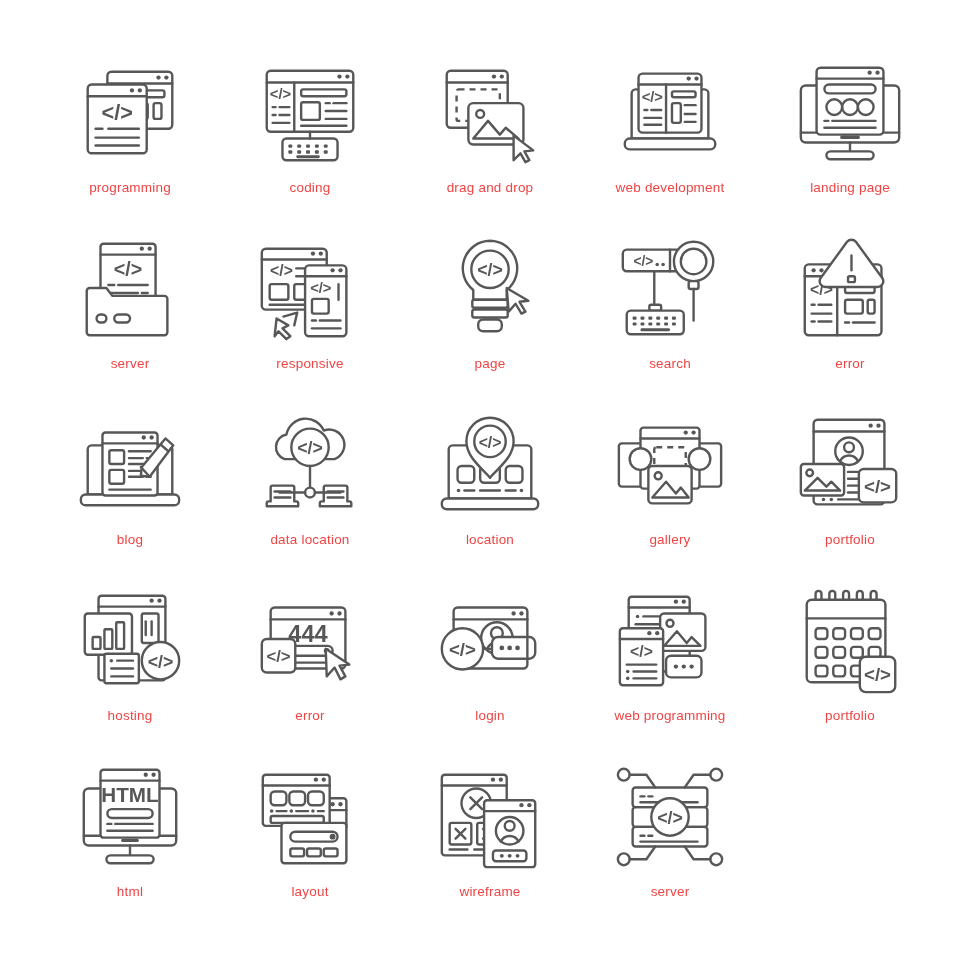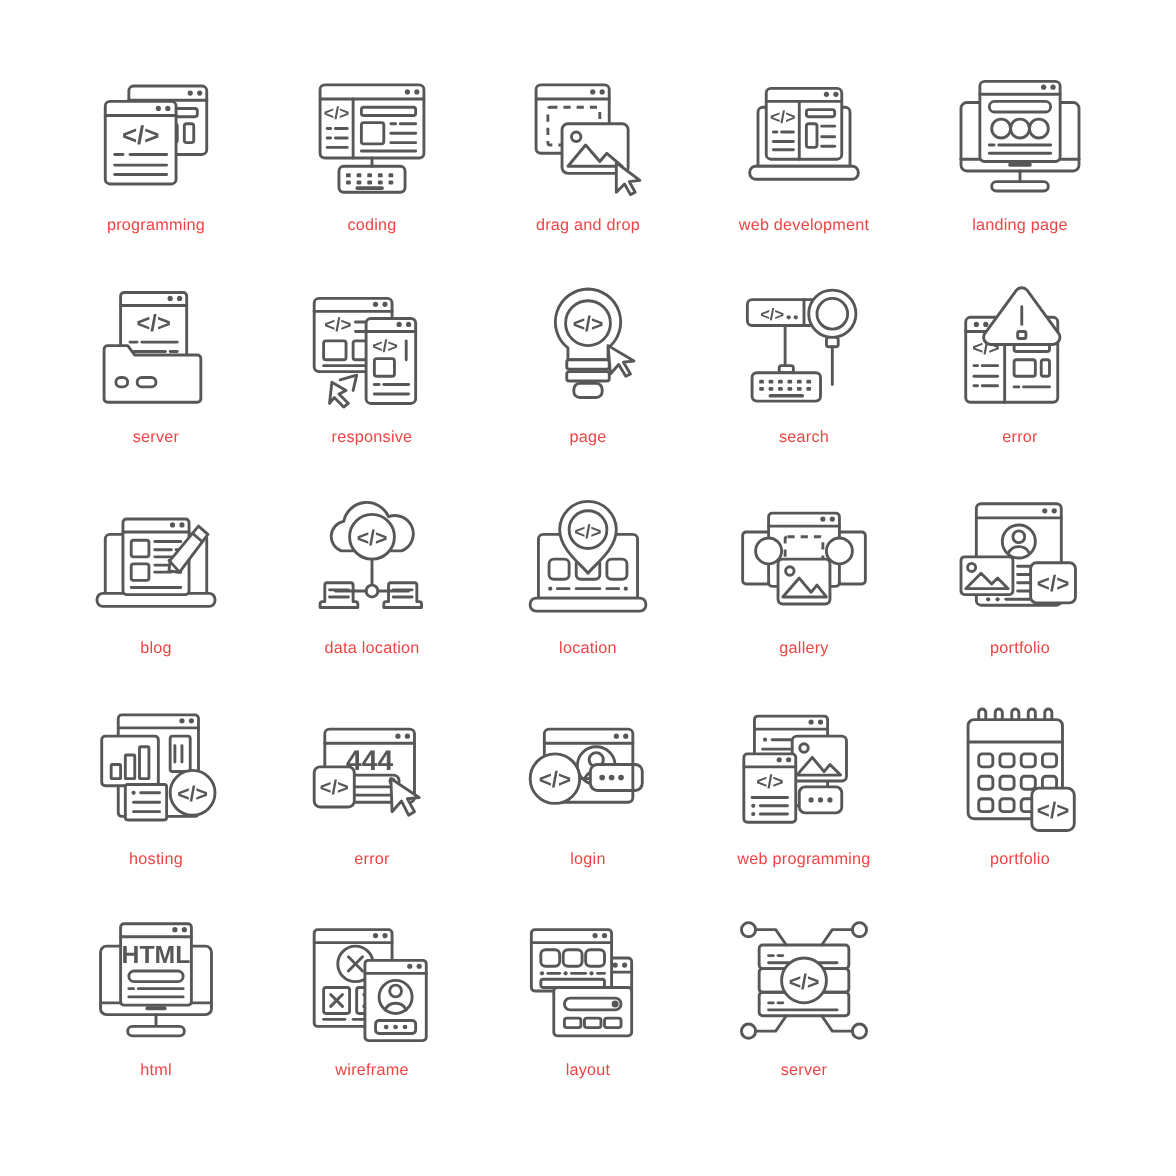--- a/index.html
+++ b/index.html
@@ -608,20 +608,52 @@
         <line class="st" x1="45" y1="63" x2="83" y2="63"></line>
         <line class="st" x1="37" y1="70" x2="83" y2="70"></line>
       </svg>
     </div>
     <div class="icon-label">html</div>
   </div>
 
   <div class="icon-cell">
     <div class="icon-art">
       <svg viewBox="0 0 120 112">
+        <rect class="st" x="41" y="37" width="56" height="32" rx="3"></rect>
+        <line class="st" x1="41" y1="49" x2="97" y2="49"></line>
+        <circle class="fl" cx="83" cy="43" r="2.2"></circle>
+        <circle class="fl" cx="91" cy="43" r="2.2"></circle>
+        <rect class="st" x="12" y="13" width="68" height="52" rx="3" style="fill:#ffffff"></rect>
+        <line class="st" x1="12" y1="24" x2="80" y2="24"></line>
+        <circle class="fl" cx="66" cy="18" r="2.2"></circle>
+        <circle class="fl" cx="74" cy="18" r="2.2"></circle>
+        <rect class="st" x="20" y="30" width="16" height="14" rx="4"></rect>
+        <rect class="st" x="39" y="30" width="16" height="14" rx="4"></rect>
+        <rect class="st" x="58" y="30" width="16" height="14" rx="4"></rect>
+        <circle class="fl" cx="21" cy="50" r="1.8"></circle>
+        <line class="st" x1="26" y1="50" x2="36" y2="50"></line>
+        <circle class="fl" cx="41" cy="50" r="1.8"></circle>
+        <line class="st" x1="46" y1="50" x2="58" y2="50"></line>
+        <circle class="fl" cx="63" cy="50" r="1.8"></circle>
+        <line class="st" x1="68" y1="50" x2="74" y2="50"></line>
+        <rect class="st" x="20" y="55" width="54" height="7" rx="2"></rect>
+        <rect class="st" x="31" y="62" width="66" height="41" rx="3" style="fill:#ffffff"></rect>
+        <rect class="st" x="40" y="71" width="48" height="10" rx="5"></rect>
+        <circle class="fl" cx="83" cy="76" r="3"></circle>
+        <rect class="st" x="40" y="88" width="14" height="8" rx="2"></rect>
+        <rect class="st" x="57" y="88" width="14" height="8" rx="2"></rect>
+        <rect class="st" x="74" y="88" width="14" height="8" rx="2"></rect>
+      </svg>
+    </div>
+    <div class="icon-label">layout</div>
+  </div>
+
+  <div class="icon-cell">
+    <div class="icon-art">
+      <svg viewBox="0 0 120 112">
         <rect class="st" x="11" y="13" width="66" height="82" rx="3"></rect>
         <line class="st" x1="11" y1="24" x2="77" y2="24"></line>
         <circle class="fl" cx="63" cy="18" r="2.2"></circle>
         <circle class="fl" cx="71" cy="18" r="2.2"></circle>
         <circle class="st" cx="46" cy="42" r="15"></circle>
         <line class="st" x1="40" y1="36" x2="52" y2="48"></line>
         <line class="st" x1="52" y1="36" x2="40" y2="48"></line>
         <rect class="st" x="19" y="62" width="22" height="22" rx="2"></rect>
         <line class="st" x1="25" y1="68" x2="35" y2="78"></line>
         <line class="st" x1="35" y1="68" x2="25" y2="78"></line>
@@ -642,52 +674,20 @@
         <circle class="fl" cx="80" cy="95.5" r="2"></circle>
         <circle class="fl" cx="88" cy="95.5" r="2"></circle>
       </svg>
     </div>
     <div class="icon-label">wireframe</div>
   </div>
 
   <div class="icon-cell">
     <div class="icon-art">
       <svg viewBox="0 0 120 112">
-        <rect class="st" x="41" y="37" width="56" height="32" rx="3"></rect>
-        <line class="st" x1="41" y1="49" x2="97" y2="49"></line>
-        <circle class="fl" cx="83" cy="43" r="2.2"></circle>
-        <circle class="fl" cx="91" cy="43" r="2.2"></circle>
-        <rect class="st" x="12" y="13" width="68" height="52" rx="3" style="fill:#ffffff"></rect>
-        <line class="st" x1="12" y1="24" x2="80" y2="24"></line>
-        <circle class="fl" cx="66" cy="18" r="2.2"></circle>
-        <circle class="fl" cx="74" cy="18" r="2.2"></circle>
-        <rect class="st" x="20" y="30" width="16" height="14" rx="4"></rect>
-        <rect class="st" x="39" y="30" width="16" height="14" rx="4"></rect>
-        <rect class="st" x="58" y="30" width="16" height="14" rx="4"></rect>
-        <circle class="fl" cx="21" cy="50" r="1.8"></circle>
-        <line class="st" x1="26" y1="50" x2="36" y2="50"></line>
-        <circle class="fl" cx="41" cy="50" r="1.8"></circle>
-        <line class="st" x1="46" y1="50" x2="58" y2="50"></line>
-        <circle class="fl" cx="63" cy="50" r="1.8"></circle>
-        <line class="st" x1="68" y1="50" x2="74" y2="50"></line>
-        <rect class="st" x="20" y="55" width="54" height="7" rx="2"></rect>
-        <rect class="st" x="31" y="62" width="66" height="41" rx="3" style="fill:#ffffff"></rect>
-        <rect class="st" x="40" y="71" width="48" height="10" rx="5"></rect>
-        <circle class="fl" cx="83" cy="76" r="3"></circle>
-        <rect class="st" x="40" y="88" width="14" height="8" rx="2"></rect>
-        <rect class="st" x="57" y="88" width="14" height="8" rx="2"></rect>
-        <rect class="st" x="74" y="88" width="14" height="8" rx="2"></rect>
-      </svg>
-    </div>
-    <div class="icon-label">layout</div>
-  </div>
-
-  <div class="icon-cell">
-    <div class="icon-art">
-      <svg viewBox="0 0 120 112">
         <circle class="st" cx="13" cy="13" r="6"></circle>
         <circle class="st" cx="107" cy="13" r="6"></circle>
         <circle class="st" cx="13" cy="99" r="6"></circle>
         <circle class="st" cx="107" cy="99" r="6"></circle>
         <path class="st" d="M19 13 h17 l9 13"></path>
         <path class="st" d="M101 13 h-17 l-9 13"></path>
         <path class="st" d="M19 99 h17 l9 -13"></path>
         <path class="st" d="M101 99 h-17 l-9 -13"></path>
         <rect class="st" x="22" y="26" width="76" height="20" rx="3"></rect>
         <rect class="st" x="22" y="46" width="76" height="20" rx="3"></rect>

